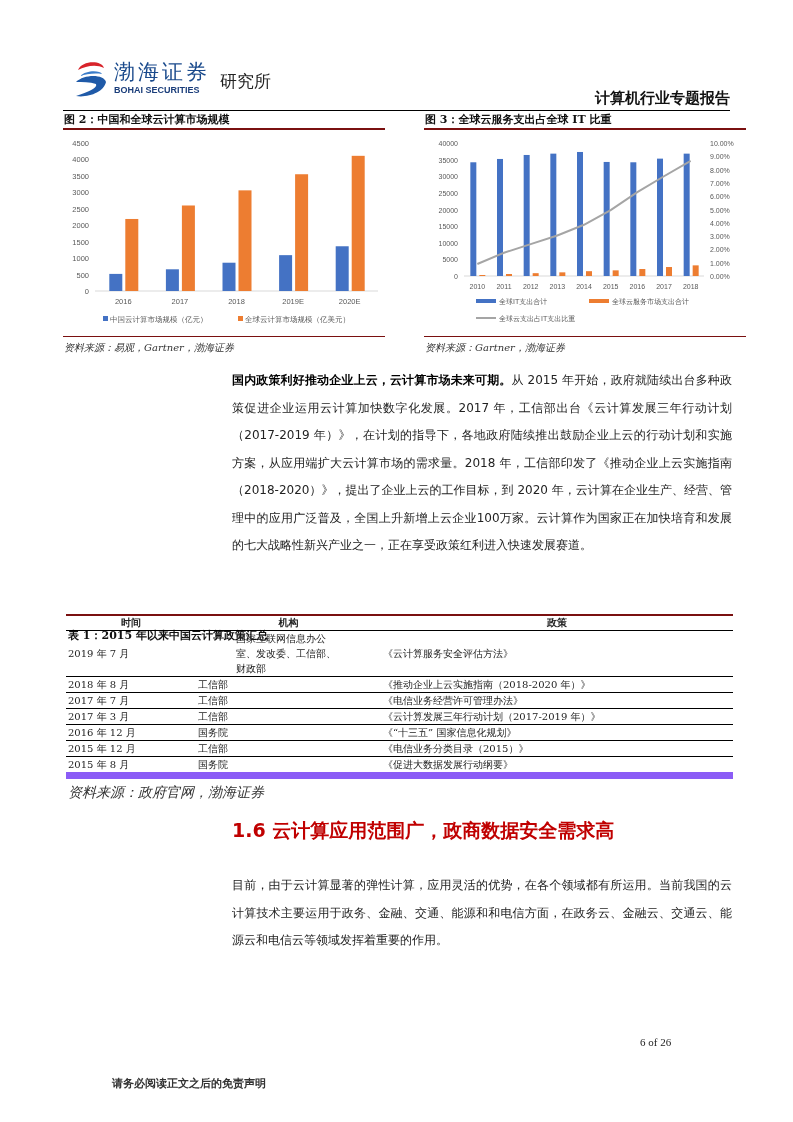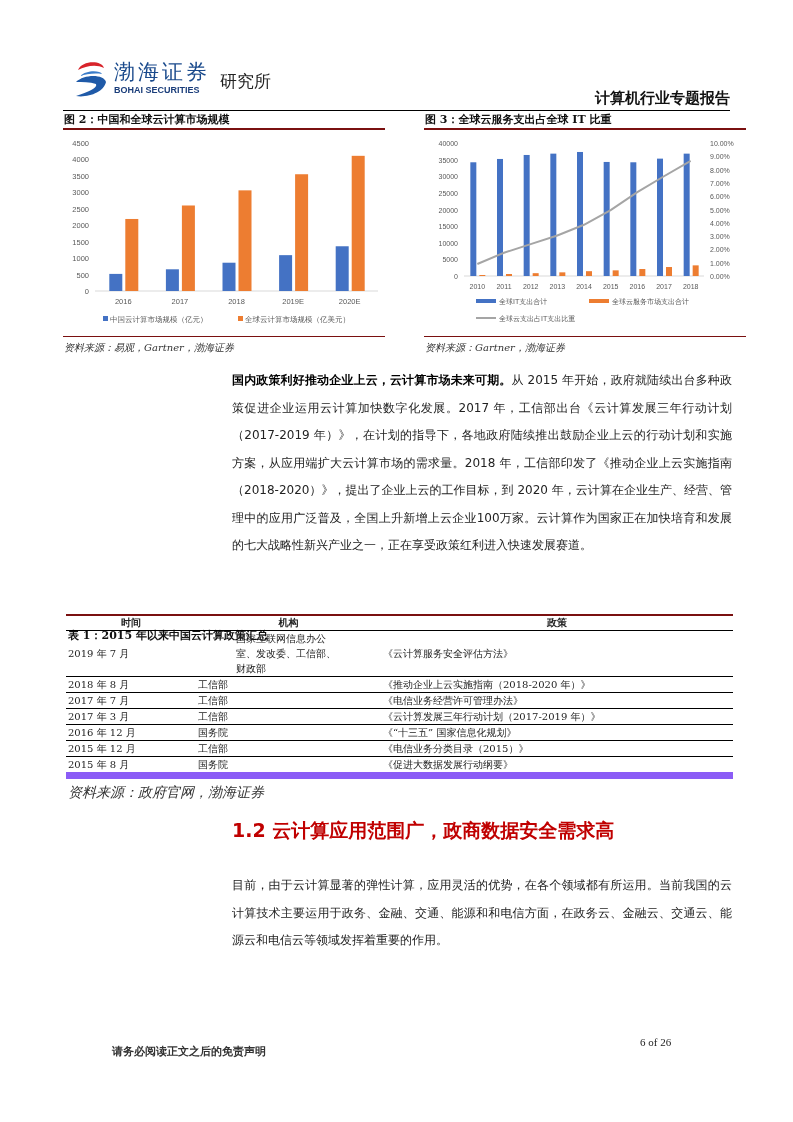--- a/index.html
+++ b/index.html
@@ -22,21 +22,21 @@
   .tbl-title { left: 68px; top: 628px; font-size: 11px; font-weight: bold; color: #111; }
   table { position: absolute; left: 66px; top: 614px; width: 667px; border-collapse: collapse; font-size: 10px; font-family: "DejaVu Serif", serif; }
   table th { font-weight: bold; height: 15px; padding: 0; }
   table td { text-align: left; height: 16px; padding: 0 2px; line-height: 15px; }
   table tr { border-bottom: 1px solid #000; }
   table thead tr { border-top: 2px solid #7a1010; }
   table tbody tr:last-child { border-bottom: 7px solid #8b5cf6; }
   .col1 { width: 130px; } .col2 { width: 185px; }
   .tbl-src { left: 68px; top: 784px; font-size: 14px; font-style: italic; color: #333; }
   .section-h { left: 232px; top: 818px; font-size: 19px; font-weight: bold; color: #c00000; font-family: "DejaVu Sans", sans-serif; }
-  .footer-left { left: 112px; top: 1044px; font-size: 11px; font-weight: bold; color: #333; }
+  .footer-left { left: 112px; top: 1076px; font-size: 11px; font-weight: bold; color: #333; }
   .footer-right { left: 640px; top: 1036px; font-size: 11px; color: #222; font-family: "Liberation Serif", serif; }
 </style>
 </head>
 <body>
 
 <div class="abs logo">
   <svg class="logo-mark" viewBox="0 0 34 38">
     <path d="M4 10 C8 0, 28 0, 30 8 C22 4, 12 6, 4 10 Z" fill="#d8232a"></path>
     <path d="M2 22 C10 14, 30 14, 32 22 C30 32, 14 38, 2 36 C14 32, 24 28, 22 24 C16 22, 8 22, 2 22 Z" fill="#1f5aa8"></path>
     <path d="M6 16 C12 10, 26 10, 28 14 C20 13, 12 14, 6 16 Z" fill="#3a7cc9"></path>
@@ -193,17 +193,17 @@
       </tr>
       <tr>
         <td>2015 年 8 月</td>
         <td>国务院</td>
         <td>《促进大数据发展行动纲要》</td>
       </tr>
     </tbody>
 </table>
 <div class="abs tbl-src">资料来源：政府官网，渤海证券</div>
 
-<div class="abs section-h">1.2  云计算应用范围广，政商数据安全需求高</div>
+<div class="abs section-h">1.6  云计算应用范围广，政商数据安全需求高</div>
 <div class="abs para" style="top:872px">目前，由于云计算显著的弹性计算，应用灵活的优势，在各个领域都有所运用。当前我国的云计算技术主要运用于政务、金融、交通、能源和和电信方面，在政务云、金融云、交通云、能源云和电信云等领域发挥着重要的作用。</div>
 
 <div class="abs footer-left">请务必阅读正文之后的免责声明</div>
 <div class="abs footer-right">6  of 26</div>
 
 </body></html>

